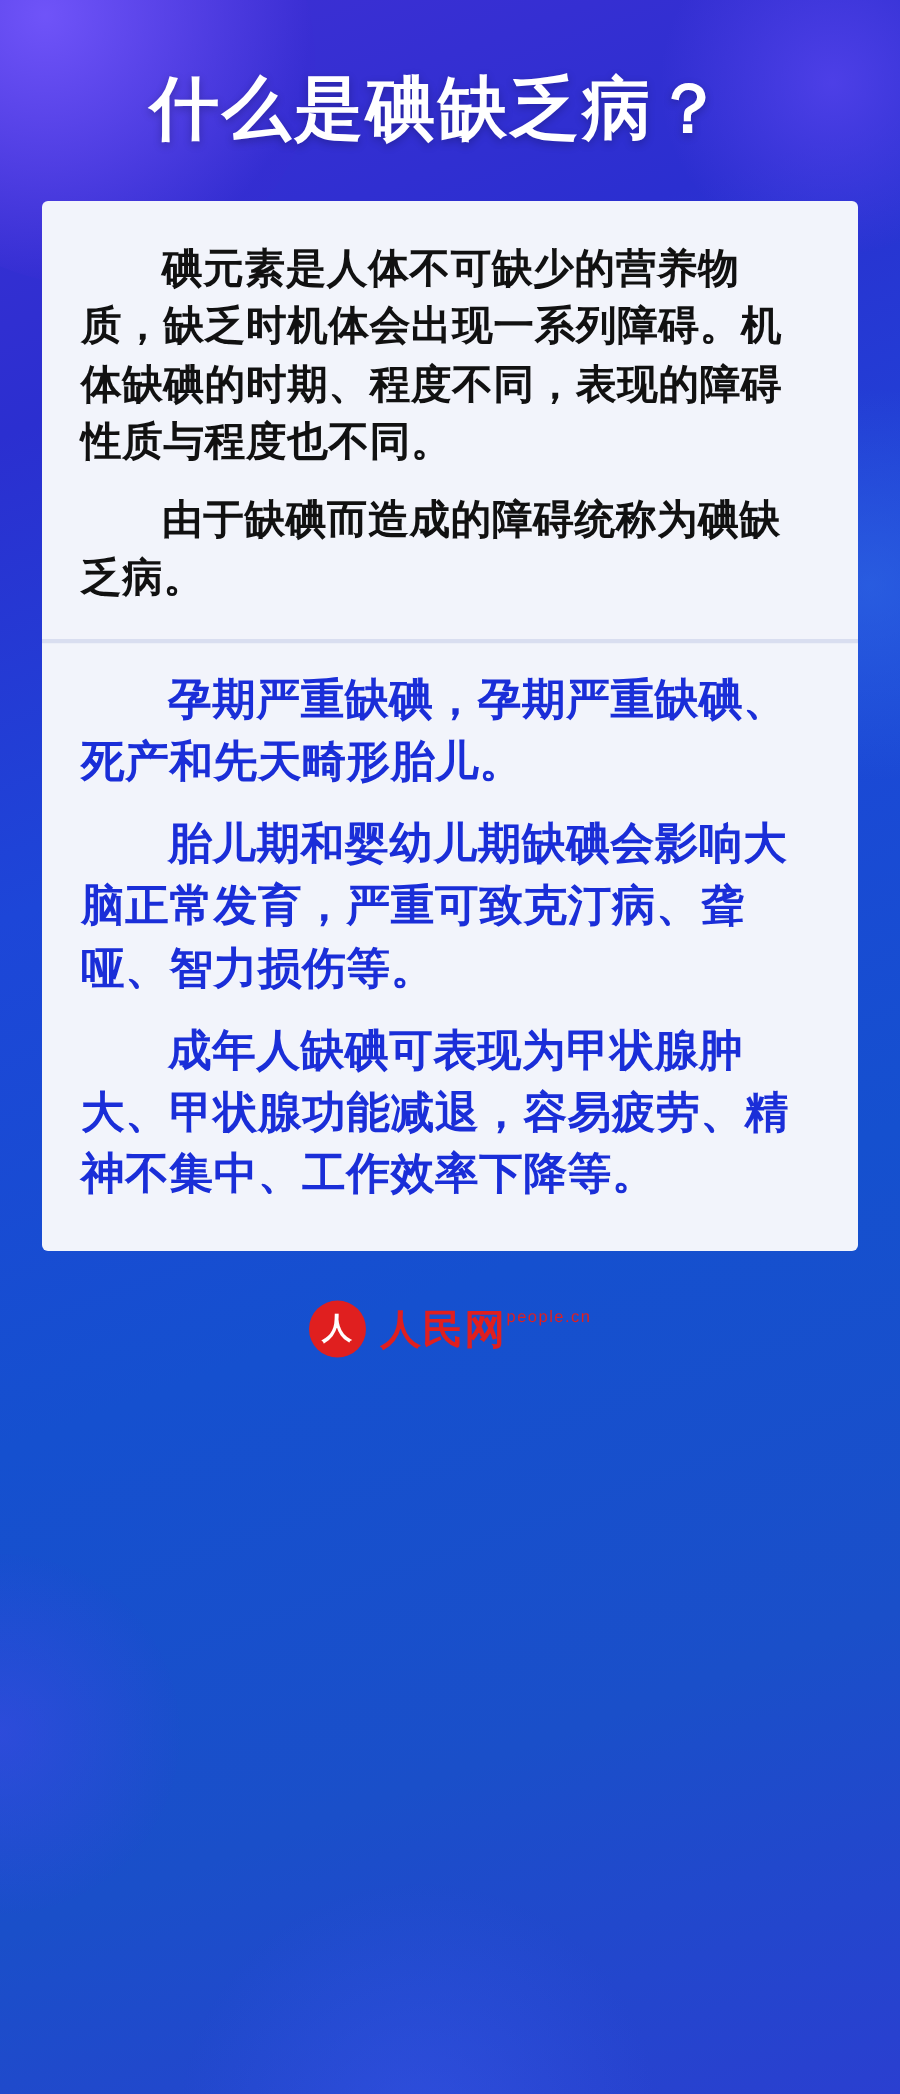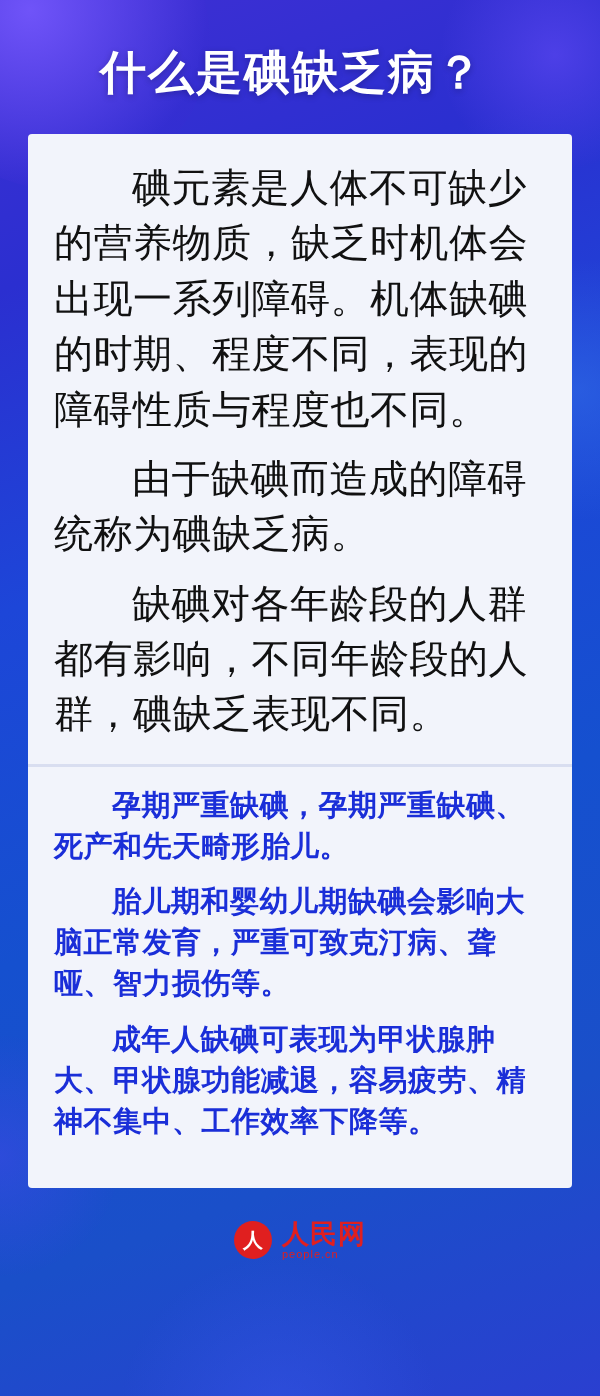--- a/index.html
+++ b/index.html
@@ -66,40 +66,40 @@
   .card-lower {
     position: relative;
     margin: 0 28px;
     background: #f2f4fb;
     border-radius: 0 0 4px 4px;
     padding: 18px 26px 30px 26px;
     border-top: 3px solid #d9def0;
   }
 
   .para {
-    font-size: 39px;
+    font-size: 27px;
     line-height: 1.42;
     color: #111111;
     text-indent: 2em;
     margin-bottom: 14px;
-    font-weight: normal;
+    font-weight: bold;
     letter-spacing: .5px;
   }
   .para:last-child { margin-bottom: 0; }
 
   .para-blue {
     font-size: 29px;
     line-height: 1.42;
     color: #1a2ed8;
     text-indent: 2em;
     margin-bottom: 14px;
     font-weight: bold;
     letter-spacing: .5px;
   }
-  .para-blue:last-child { margin-bottom: 16px; }
+  .para-blue:last-child { margin-bottom: 0; }
 
   .footer {
     position: relative;
     height: 76px;
     display: flex;
     align-items: center;
     justify-content: center;
     gap: 10px;
     margin-top: 14px;
   }
@@ -108,21 +108,21 @@
     border-radius: 50%;
     background: #e01f1f;
     display: flex;
     align-items: center;
     justify-content: center;
     color: #fff;
     font-size: 20px;
     font-weight: bold;
     line-height: 1;
   }
-  .logo-text-wrap { display: flex; flex-direction: column; justify-content: center; }
+  .logo-text-wrap { display: flex; flex-direction: row; justify-content: center; }
   .logo-text {
     color: #e01f1f;
     font-size: 27px;
     font-weight: bold;
     letter-spacing: 1px;
     line-height: 1.05;
   }
   .logo-sub {
     color: #e01f1f;
     font-size: 11px;
@@ -137,21 +137,20 @@
 <div class="blob blob-b"></div>
 <div class="blob blob-c"></div>
 <div class="blob blob-d"></div>
 <div class="blob blob-e"></div>
 
 <div class="title">什么是碘缺乏病？</div>
 
 <div class="card">
   <p class="para">碘元素是人体不可缺少的营养物质，缺乏时机体会出现一系列障碍。机体缺碘的时期、程度不同，表现的障碍性质与程度也不同。</p>
   <p class="para">由于缺碘而造成的障碍统称为碘缺乏病。</p>
-  <p class="para">缺碘对各年龄段的人群都有影响，不同年龄段的人群，碘缺乏表现不同。</p>
 </div>
 
 <div class="card-lower">
   <p class="para-blue">孕期严重缺碘，孕期严重缺碘、死产和先天畸形胎儿。</p>
   <p class="para-blue">胎儿期和婴幼儿期缺碘会影响大脑正常发育，严重可致克汀病、聋哑、智力损伤等。</p>
   <p class="para-blue">成年人缺碘可表现为甲状腺肿大、甲状腺功能减退，容易疲劳、精神不集中、工作效率下降等。</p>
 </div>
 
 <div class="footer">
   <div class="logo-mark">人</div>

